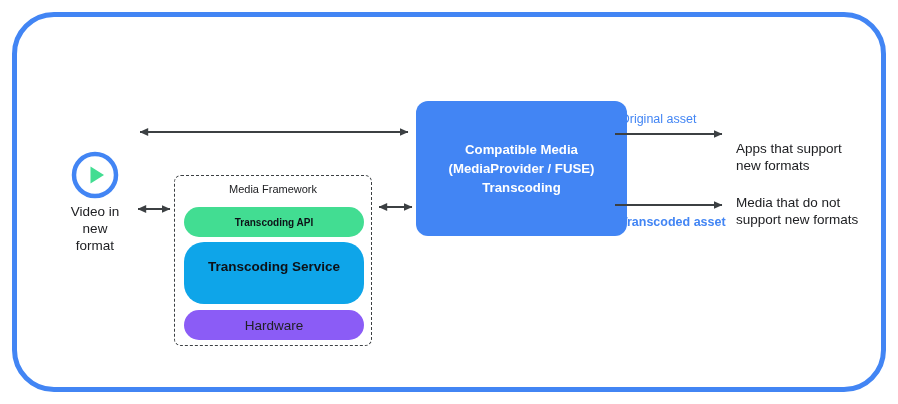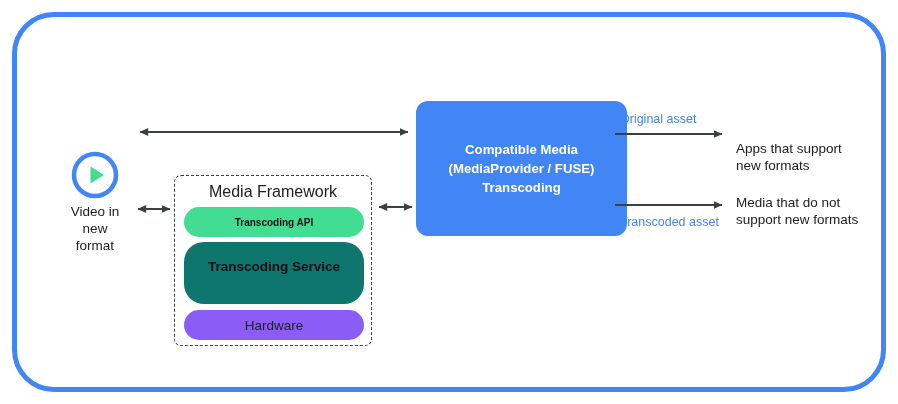--- a/index.html
+++ b/index.html
@@ -64,21 +64,21 @@
     border-radius: 7px;
     box-sizing: border-box;
     background: #ffffff;
   }
   .mf-title {
     position: absolute;
     left: 0;
     top: 7px;
     width: 100%;
     text-align: center;
-    font-size: 16px;
+    font-size: 11px;
     color: #202124;
   }
 
   .stack-box {
     position: absolute;
     left: 9px;
     width: 180px;
     border-radius: 20px;
     box-sizing: border-box;
     display: flex;
@@ -89,21 +89,21 @@
     top: 31px;
     height: 30px;
     background: #42dd92;
     font-size: 10px;
     font-weight: bold;
     color: #0d1117;
   }
   .box-service {
     top: 66px;
     height: 62px;
-    background: #0f766e;
+    background: #0ea5e9;
     font-size: 13.5px;
     font-weight: bold;
     color: #0d1117;
     align-items: flex-start;
     padding-top: 17px;
   }
   .box-hardware {
     top: 134px;
     height: 30px;
     background: #8b5cf6;
@@ -143,21 +143,21 @@
   }
 
   
   .asset-label {
     position: absolute;
     font-size: 12.5px;
     color: #4285f4;
     white-space: nowrap;
   }
   .label-original { left: 620px; top: 112px; }
-  .label-transcoded { left: 620px; top: 215px; }
+  .label-transcoded { left: 620px; top: 215px; font-weight: bold; }
 
   .apps-text {
     position: absolute;
     font-size: 13.5px;
     line-height: 17px;
     color: #202124;
     white-space: nowrap;
   }
   .apps-support { left: 736px; top: 100px; margin-top: 40px; }
   .apps-nosupport { left: 736px; top: 194px; }

